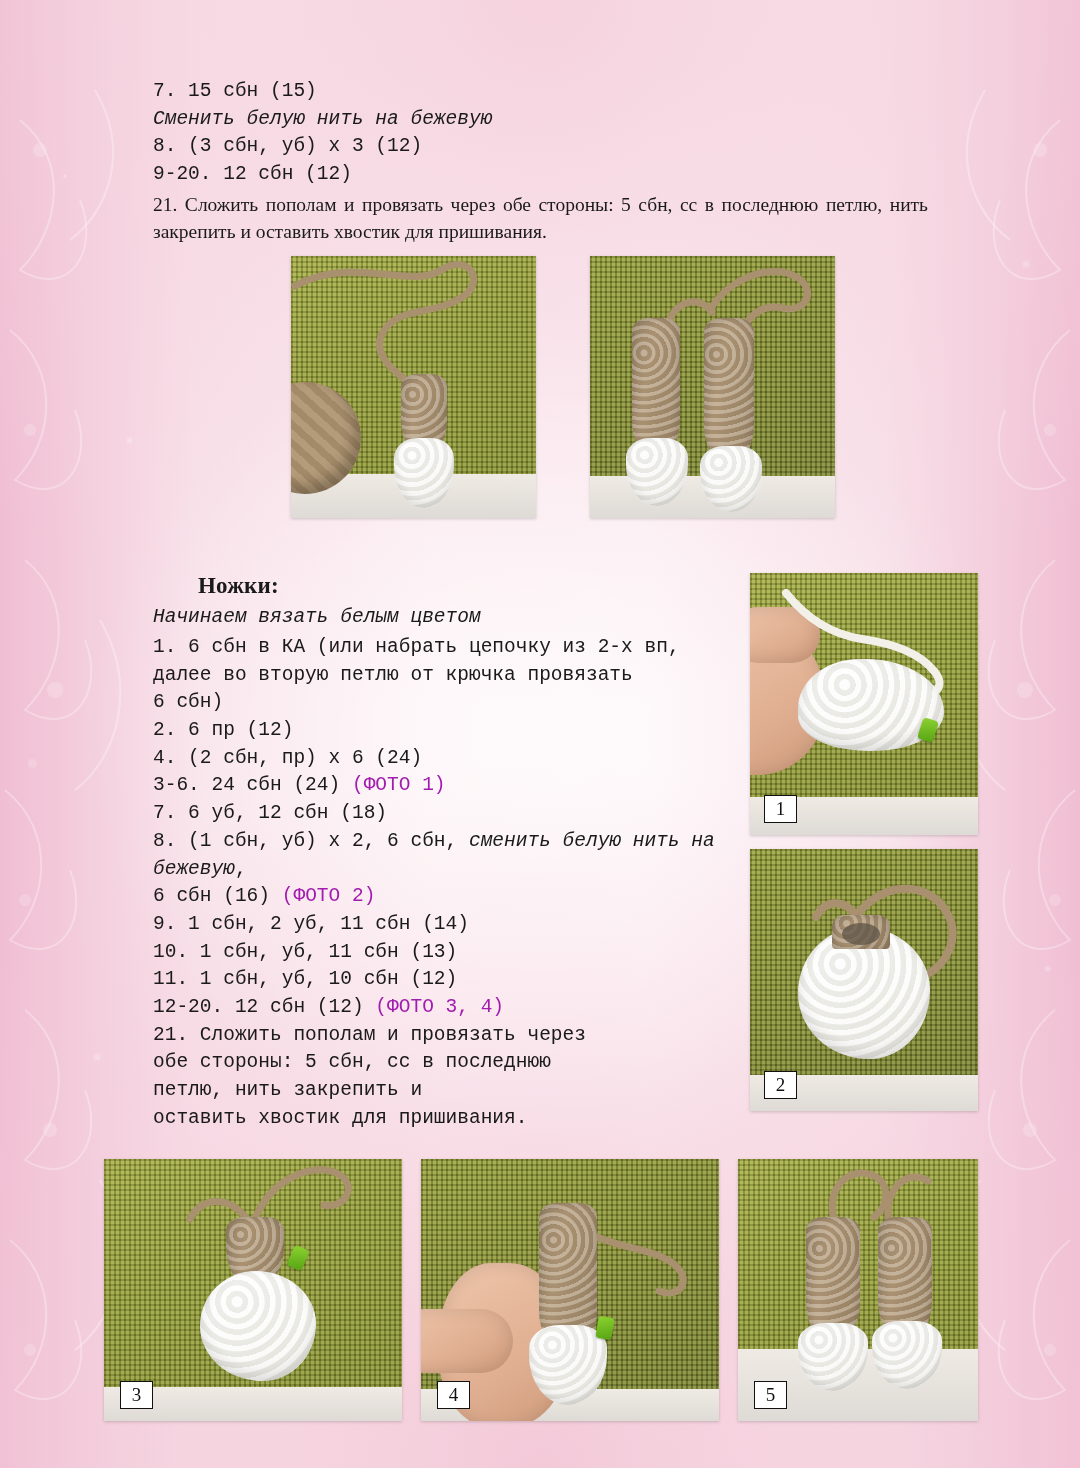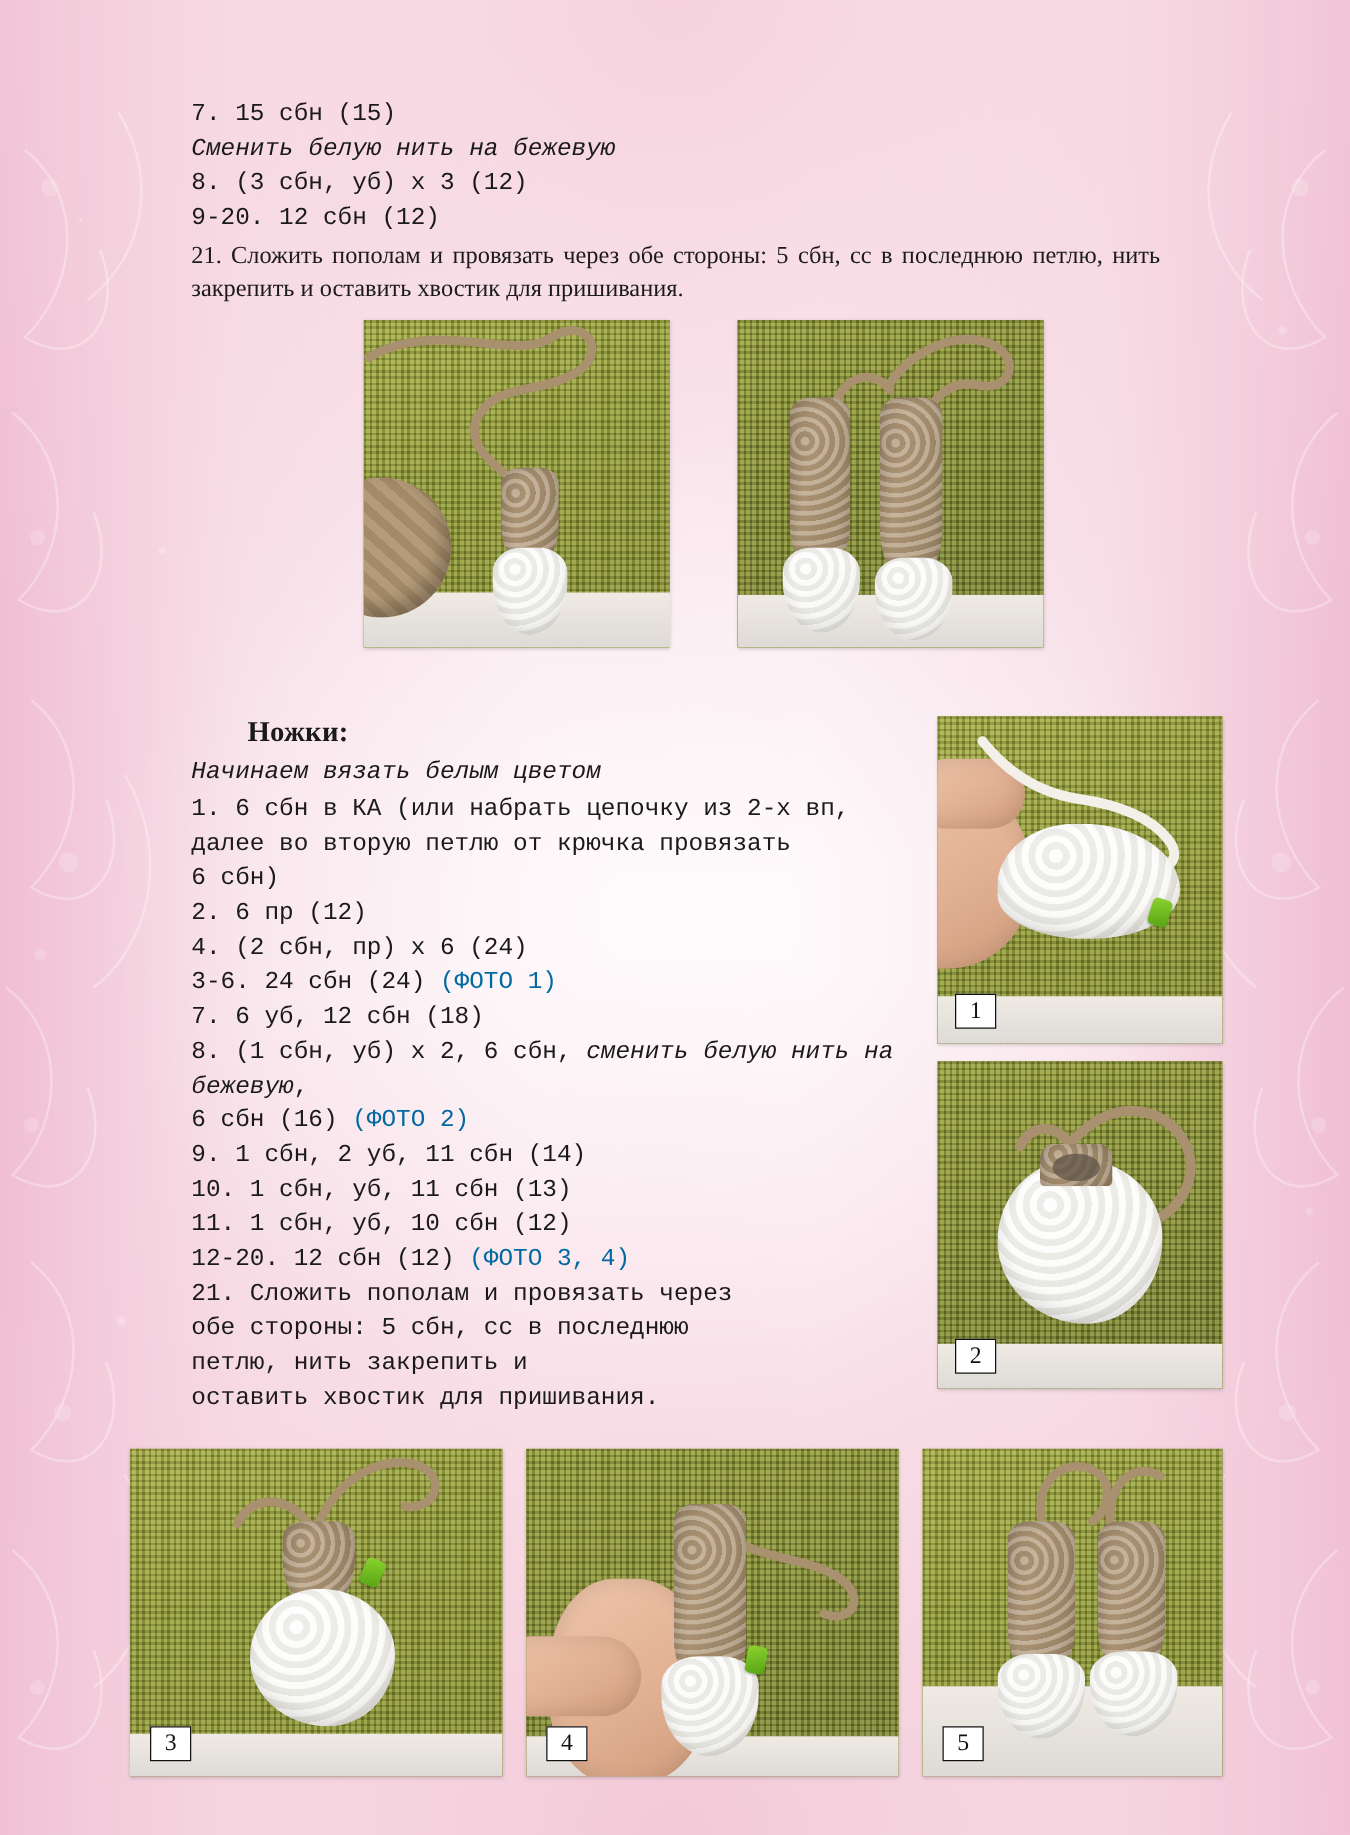--- a/index.html
+++ b/index.html
@@ -60,21 +60,21 @@
     color: #1a1a1a;
     font-size: 19.5px;
     line-height: 1.42;
   }
   .text-block .line { white-space: pre-wrap; font-family: Liberation Mono, monospace; }
   .ital { font-style: italic; }
   .just {
     text-align: justify;
     text-justify: inter-word;
   }
-  .red { color: #0369a1; }
+  .red { color: #a21caf; }
   .heading {
     font-weight: bold;
     font-size: 23px;
     letter-spacing: 0.2px;
   }
 
   
   .photo {
     position: absolute;
     overflow: hidden;

